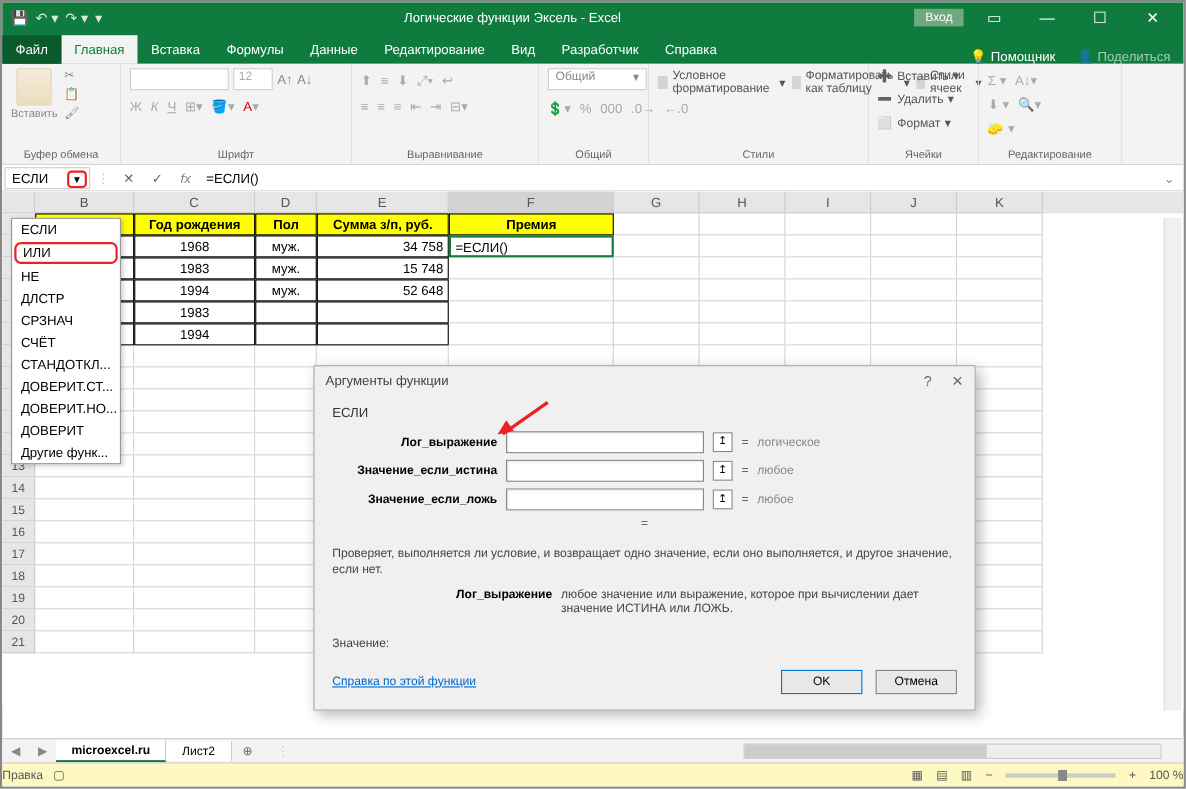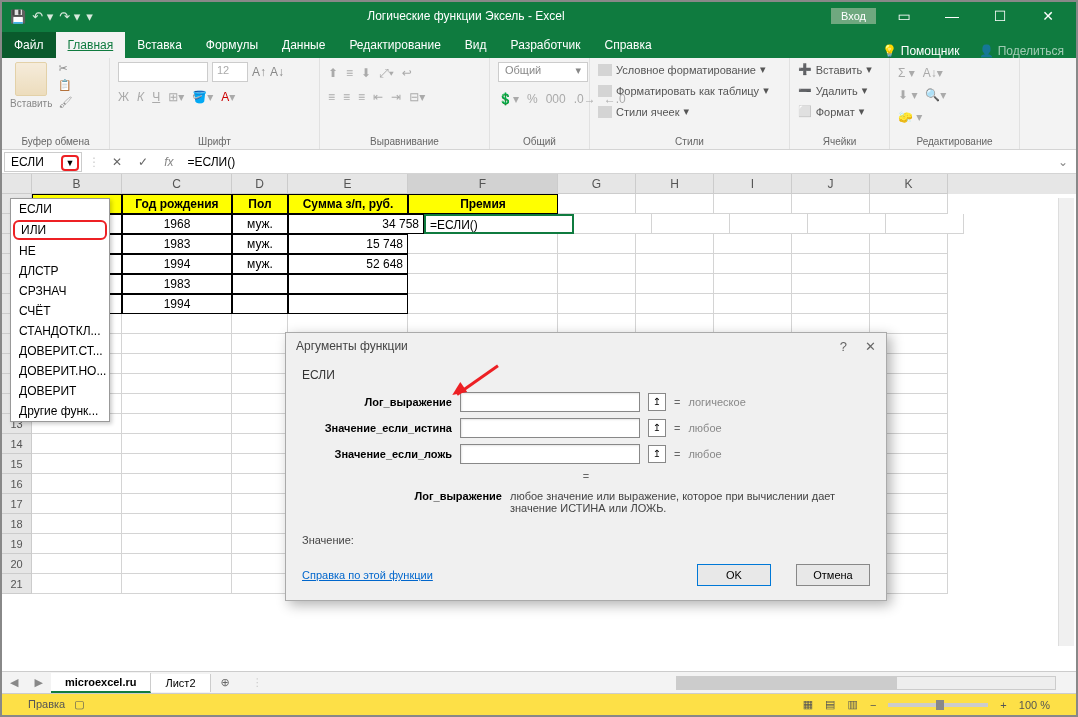--- a/index.html
+++ b/index.html
@@ -8,21 +8,21 @@
 .titlebar { background: #0f7b3f; height: 28px; display: flex; align-items: center; color: #fff; font-size: 12px; }
 .qat { display: flex; gap: 6px; padding: 0 8px; align-items: center; }
 .qat span { font-size: 13px; color: #d8e9dd; }
 .title-center { flex: 1; text-align: center; }
 .title-right { display: flex; gap: 8px; align-items: center; padding-right: 8px; }
 .login-btn { background: #6fa87f; padding: 2px 10px; font-size: 11px; }
 .win-btn { width: 40px; text-align: center; font-size: 14px; }
 
 .ribbon-tabs { background: #0f7b3f; height: 28px; display: flex; align-items: flex-end; color: #fff; font-size: 12px; }
 .ribbon-tab { padding: 6px 12px; cursor: pointer; }
-.ribbon-tab.active { background: #f3f3f3; color: #0f7b3f; text-decoration: underline; }
+.ribbon-tab.active { background: #f3f3f3; color: #0f7b3f; }
 .ribbon-tab.file { background: #0a5a2c; }
 .ribbon-right { margin-left: auto; display: flex; align-items: center; padding-right: 12px; gap: 20px; }
 
 .ribbon-body { background: #f3f3f3; height: 92px; display: flex; border-bottom: 1px solid #d4d4d4; }
 .ribbon-group { border-right: 1px solid #e1e1e1; padding: 4px 8px 0 8px; display: flex; flex-direction: column; justify-content: space-between; }
 .group-label { text-align: center; font-size: 10px; color: #666; padding: 2px 0; }
 .group-content { display: flex; gap: 6px; align-items: flex-start; color: #888; font-size: 12px; }
 .paste-btn { display: flex; flex-direction: column; align-items: center; gap: 2px; font-size: 10px; }
 .paste-icon { width: 32px; height: 34px; background: linear-gradient(#f8e6c4, #e8c888); border: 1px solid #d4b060; border-radius: 2px; opacity: 0.5; }
 .clip-col { display: flex; flex-direction: column; gap: 4px; font-size: 11px; }
@@ -69,37 +69,37 @@
 .arg-pick { width: 18px; height: 18px; border: 1px solid #888; background: #fff; text-align: center; font-size: 10px; line-height: 16px; }
 .arg-eq { color: #666; }
 .arg-hint { color: #888; }
 .dlg-desc { margin: 14px 0 8px 0; color: #444; line-height: 1.4; }
 .dlg-argdesc { display: flex; gap: 8px; margin: 8px 0 20px 0; }
 .dlg-argdesc .lbl { width: 200px; text-align: right; font-weight: bold; }
 .dlg-argdesc .txt { flex: 1; color: #444; }
 .dlg-val { margin: 10px 0; color: #444; }
 .dlg-footer { display: flex; justify-content: space-between; align-items: center; padding-top: 8px; }
 .dlg-link { color: #0066cc; text-decoration: underline; cursor: pointer; }
-.dlg-btns { display: flex; gap: 25px; }
+.dlg-btns { display: flex; gap: 12px; }
 .dlg-btn { width: 74px; height: 22px; border: 1px solid #888; background: #e8e8e8; font-size: 11px; }
 .dlg-btn.primary { border: 1px solid #0078d7; }
 
 .arrow { position: absolute; left: 455px; top: 391px; z-index: 150; pointer-events: none; }
 .arrow-line { width: 50px; height: 3px; background: #ed2024; transform: rotate(-35deg); transform-origin: left center; }
 .arrow-head { position: absolute; left: -6px; top: -8px; width: 0; height: 0; border-right: 14px solid #ed2024; border-top: 6px solid transparent; border-bottom: 6px solid transparent; transform: rotate(-35deg); }
 
 .sheet-tabs { position: absolute; bottom: 22px; left: 0; right: 0; height: 22px; background: #f3f3f3; display: flex; align-items: center; border-top: 1px solid #ccc; font-size: 11px; }
 .tab-nav { padding: 0 8px; color: #888; }
 .sheet-tab { padding: 3px 14px; border-right: 1px solid #ccc; background: #fff; }
 .sheet-tab.active { border-bottom: 2px solid #0f7b3f; font-weight: bold; }
 .sheet-add { padding: 0 10px; color: #666; }
 .sheet-scroll { margin-left: auto; width: 380px; height: 14px; background: #eee; border: 1px solid #ccc; position: relative; margin-right: 20px; }
 .sheet-scroll-thumb { position: absolute; left: 0; width: 220px; height: 100%; background: #ccc; }
 
-.statusbar { position: absolute; bottom: 0; left: 0; right: 0; height: 22px; background: #fde047; border-top: 1px solid #ccc; display: flex; align-items: center; font-size: 11px; color: #555; padding: 0 26px; justify-content: space-between; }
+.statusbar { position: absolute; bottom: 0; left: 0; right: 0; height: 22px; background: #fef9c3; border-top: 1px solid #ccc; display: flex; align-items: center; font-size: 11px; color: #555; padding: 0 0; justify-content: space-between; }
 .status-right { display: flex; gap: 12px; align-items: center; }
 .zoom-slider { width: 100px; height: 4px; background: #ccc; position: relative; }
 .zoom-thumb { position: absolute; left: 48px; top: -3px; width: 8px; height: 10px; background: #888; }
 
 .scroll-v { position: absolute; right: 2px; top: 196px; width: 16px; height: 448px; background: #f0f0f0; border-left: 1px solid #ddd; }
 </style>
 </head>
 <body>
 
 <div class="titlebar">
@@ -199,21 +199,21 @@
         <span>💲▾</span>
         <span>%</span>
         <span>000</span>
         <span>.0→</span>
         <span>←.0</span>
       </div>
     </div>
     <div class="group-label">Общий</div>
   </div>
   <div class="ribbon-group" style="width:200px">
-    <div class="group-content" style="flex-direction:column">
+    <div class="group-content" style="">
       <div class="style-item"><div class="style-icon"></div><span>Условное форматирование</span> ▾</div>
       <div class="style-item"><div class="style-icon"></div><span>Форматировать как таблицу</span> ▾</div>
       <div class="style-item"><div class="style-icon"></div><span>Стили ячеек</span> ▾</div>
     </div>
     <div class="group-label">Стили</div>
   </div>
   <div class="ribbon-group" style="width:100px">
     <div class="group-content" style="flex-direction:column">
       <div class="style-item">➕ <span>Вставить</span> ▾</div>
       <div class="style-item">➖ <span>Удалить</span> ▾</div>
@@ -292,21 +292,21 @@
         <div class="cell" style="width: 78px;"></div>
         <div class="cell" style="width: 78px;"></div>
         <div class="cell" style="width: 78px;"></div>
         <div class="cell" style="width: 78px;"></div>
       </div>
       <div class="grid-row">
         <div class="row-header">2</div>
         <div class="cell data" style="width: 90px;">нов И.И.</div>
         <div class="cell data ctr" style="width: 110px;">1968</div>
         <div class="cell data ctr" style="width: 56px;">муж.</div>
-        <div class="cell data num" style="width: 136px;">34 758</div>
+        <div class="cell data num" style="width: 120px;">34 758</div>
         <div class="cell data sel" style="width: 150px;">=ЕСЛИ()</div>
         <div class="cell" style="width: 78px;"></div>
         <div class="cell" style="width: 78px;"></div>
         <div class="cell" style="width: 78px;"></div>
         <div class="cell" style="width: 78px;"></div>
         <div class="cell" style="width: 78px;"></div>
       </div>
       <div class="grid-row">
         <div class="row-header">4</div>
         <div class="cell data" style="width: 90px;">оров К.В.</div>
@@ -571,20 +571,21 @@
       <span class="arg-hint">любое</span>
     </div>
     <div class="arg-row">
       <div class="arg-label">Значение_если_ложь</div>
       <input class="arg-input" style="">
       <div class="arg-pick">↥</div>
       <span class="arg-eq">=</span>
       <span class="arg-hint">любое</span>
     </div>
     <div style="text-align:center;color:#666;margin:6px 0">=</div>
+    <div class="dlg-desc">Проверяет, выполняется ли условие, и возвращает одно значение, если оно выполняется, и другое значение, если нет.</div>
     <div class="dlg-argdesc">
       <div class="lbl">Лог_выражение</div>
       <div class="txt">любое значение или выражение, которое при вычислении дает значение ИСТИНА или ЛОЖЬ.</div>
     </div>
     <div class="dlg-val">Значение:</div>
     <div class="dlg-footer">
       <span class="dlg-link">Справка по этой функции</span>
       <div class="dlg-btns">
         <button class="dlg-btn primary">OK</button>
         <button class="dlg-btn">Отмена</button>

